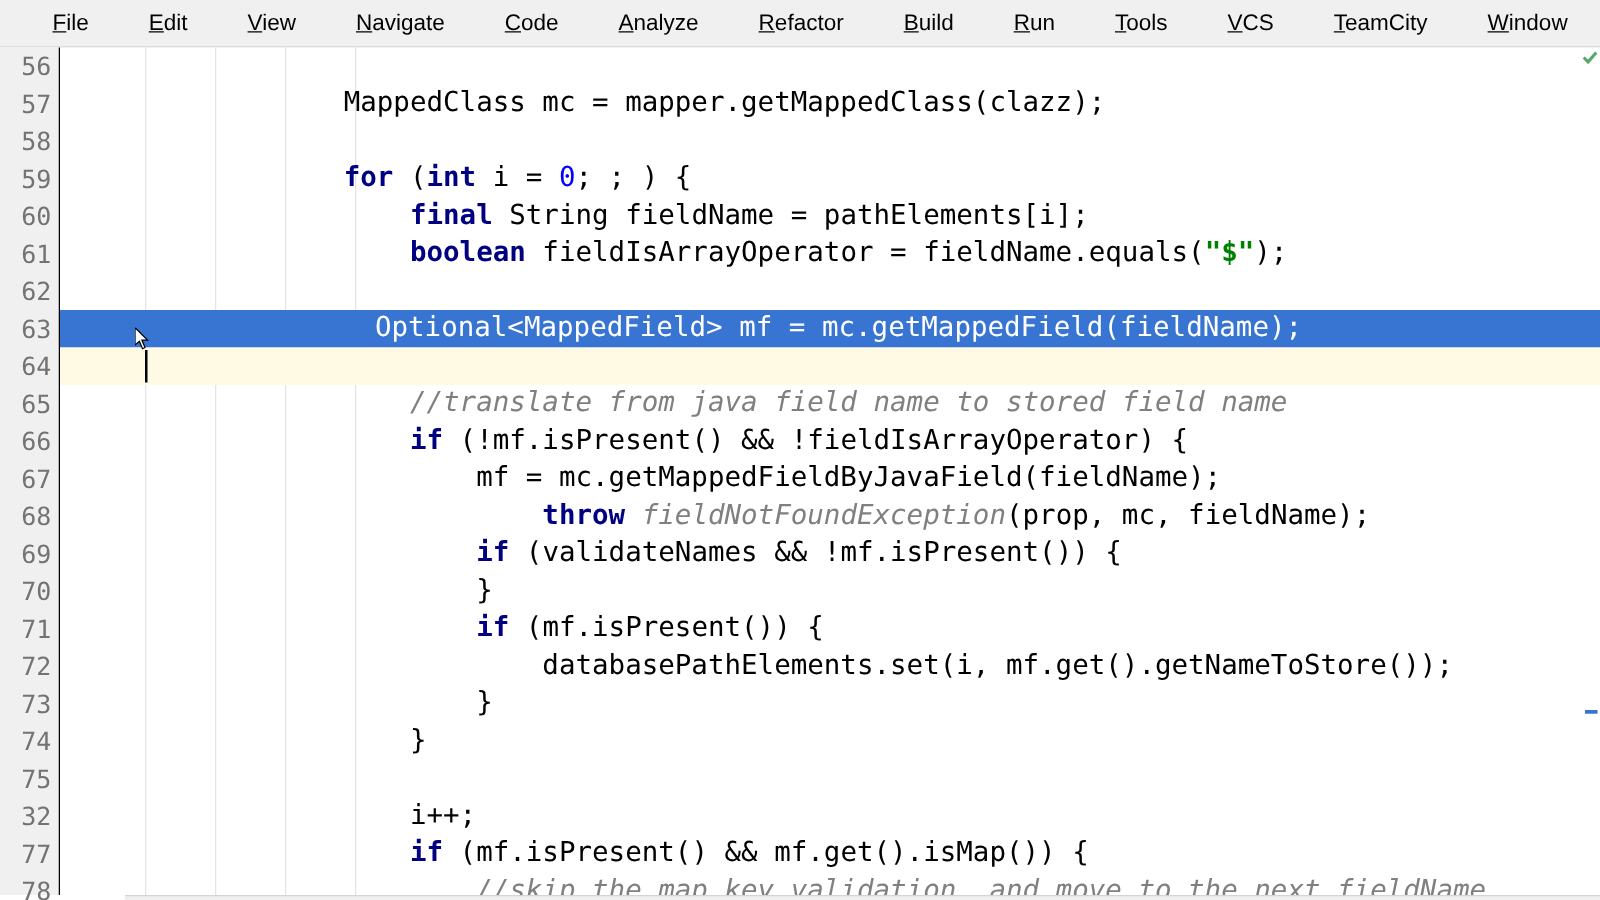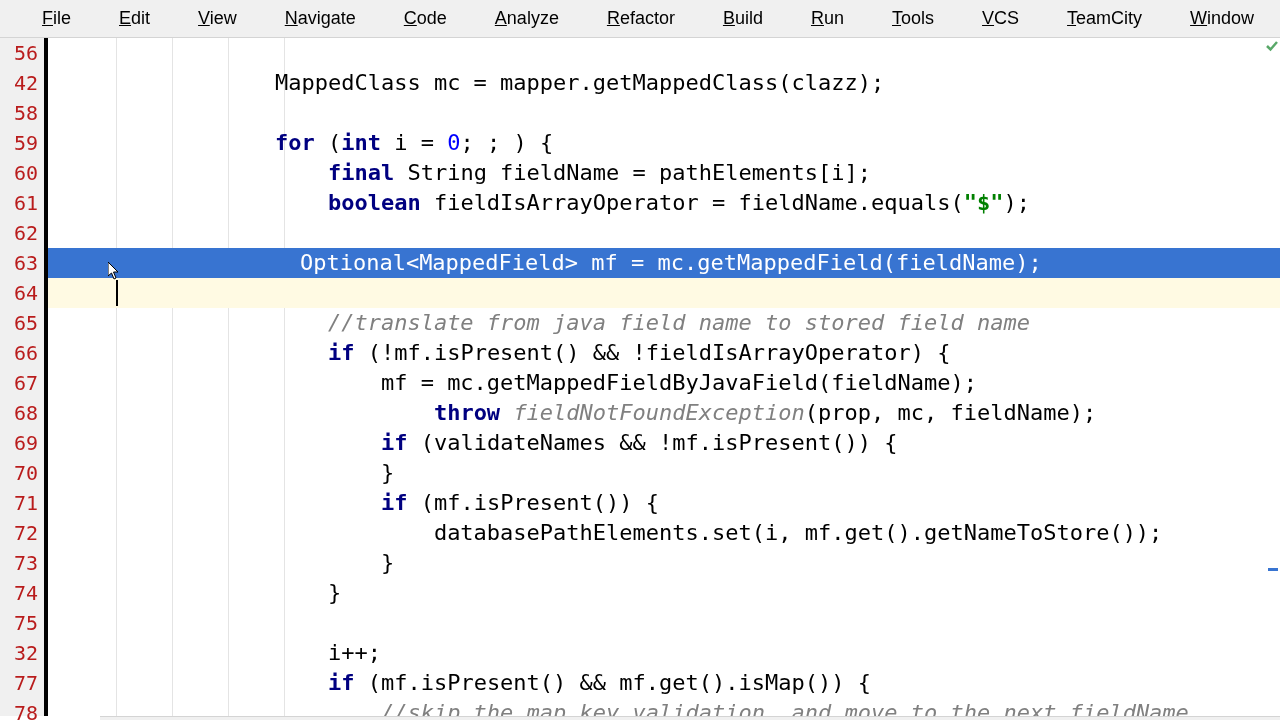--- a/index.html
+++ b/index.html
@@ -33,26 +33,26 @@
     top: 38px;
     left: 0;
     right: 0;
     bottom: 4px;
     display: flex;
     background: #ffffff;
   }
   .gutter {
     width: 48px;
     background: #f0f0f0;
-    border-right: 4px solid #000000;
+    border-right: 1px solid #000000;
     text-align: right;
     padding-top: 0;
     font-family: "Consolas","DejaVu Sans Mono", monospace;
     font-size: 20px;
-    color: #b91c1c;
+    color: #737373;
   }
   .gutter .ln {
     height: 30px;
     line-height: 30px;
     padding-right: 6px;
   }
   .code-area {
     flex: 1;
     position: relative;
     font-family: "Consolas","DejaVu Sans Mono", monospace;
@@ -146,21 +146,21 @@
     <div class="menu-item"><span style="text-decoration: underline;">T</span><span>ools</span></div>
     <div class="menu-item"><span style="text-decoration: underline;">V</span><span>CS</span></div>
     <div class="menu-item"><span style="text-decoration: underline;">T</span><span>eamCity</span></div>
     <div class="menu-item"><span style="text-decoration: underline;">W</span><span>indow</span></div>
     <div class="menu-item"><span style="text-decoration: underline;">H</span><span>elp</span></div>
   </div>
 
 <div class="editor">
   <div class="gutter">
       <div class="ln">56</div>
-      <div class="ln">42</div>
+      <div class="ln">57</div>
       <div class="ln">58</div>
       <div class="ln">59</div>
       <div class="ln">60</div>
       <div class="ln">61</div>
       <div class="ln">62</div>
       <div class="ln">63</div>
       <div class="ln">64</div>
       <div class="ln">65</div>
       <div class="ln">66</div>
       <div class="ln">67</div>

